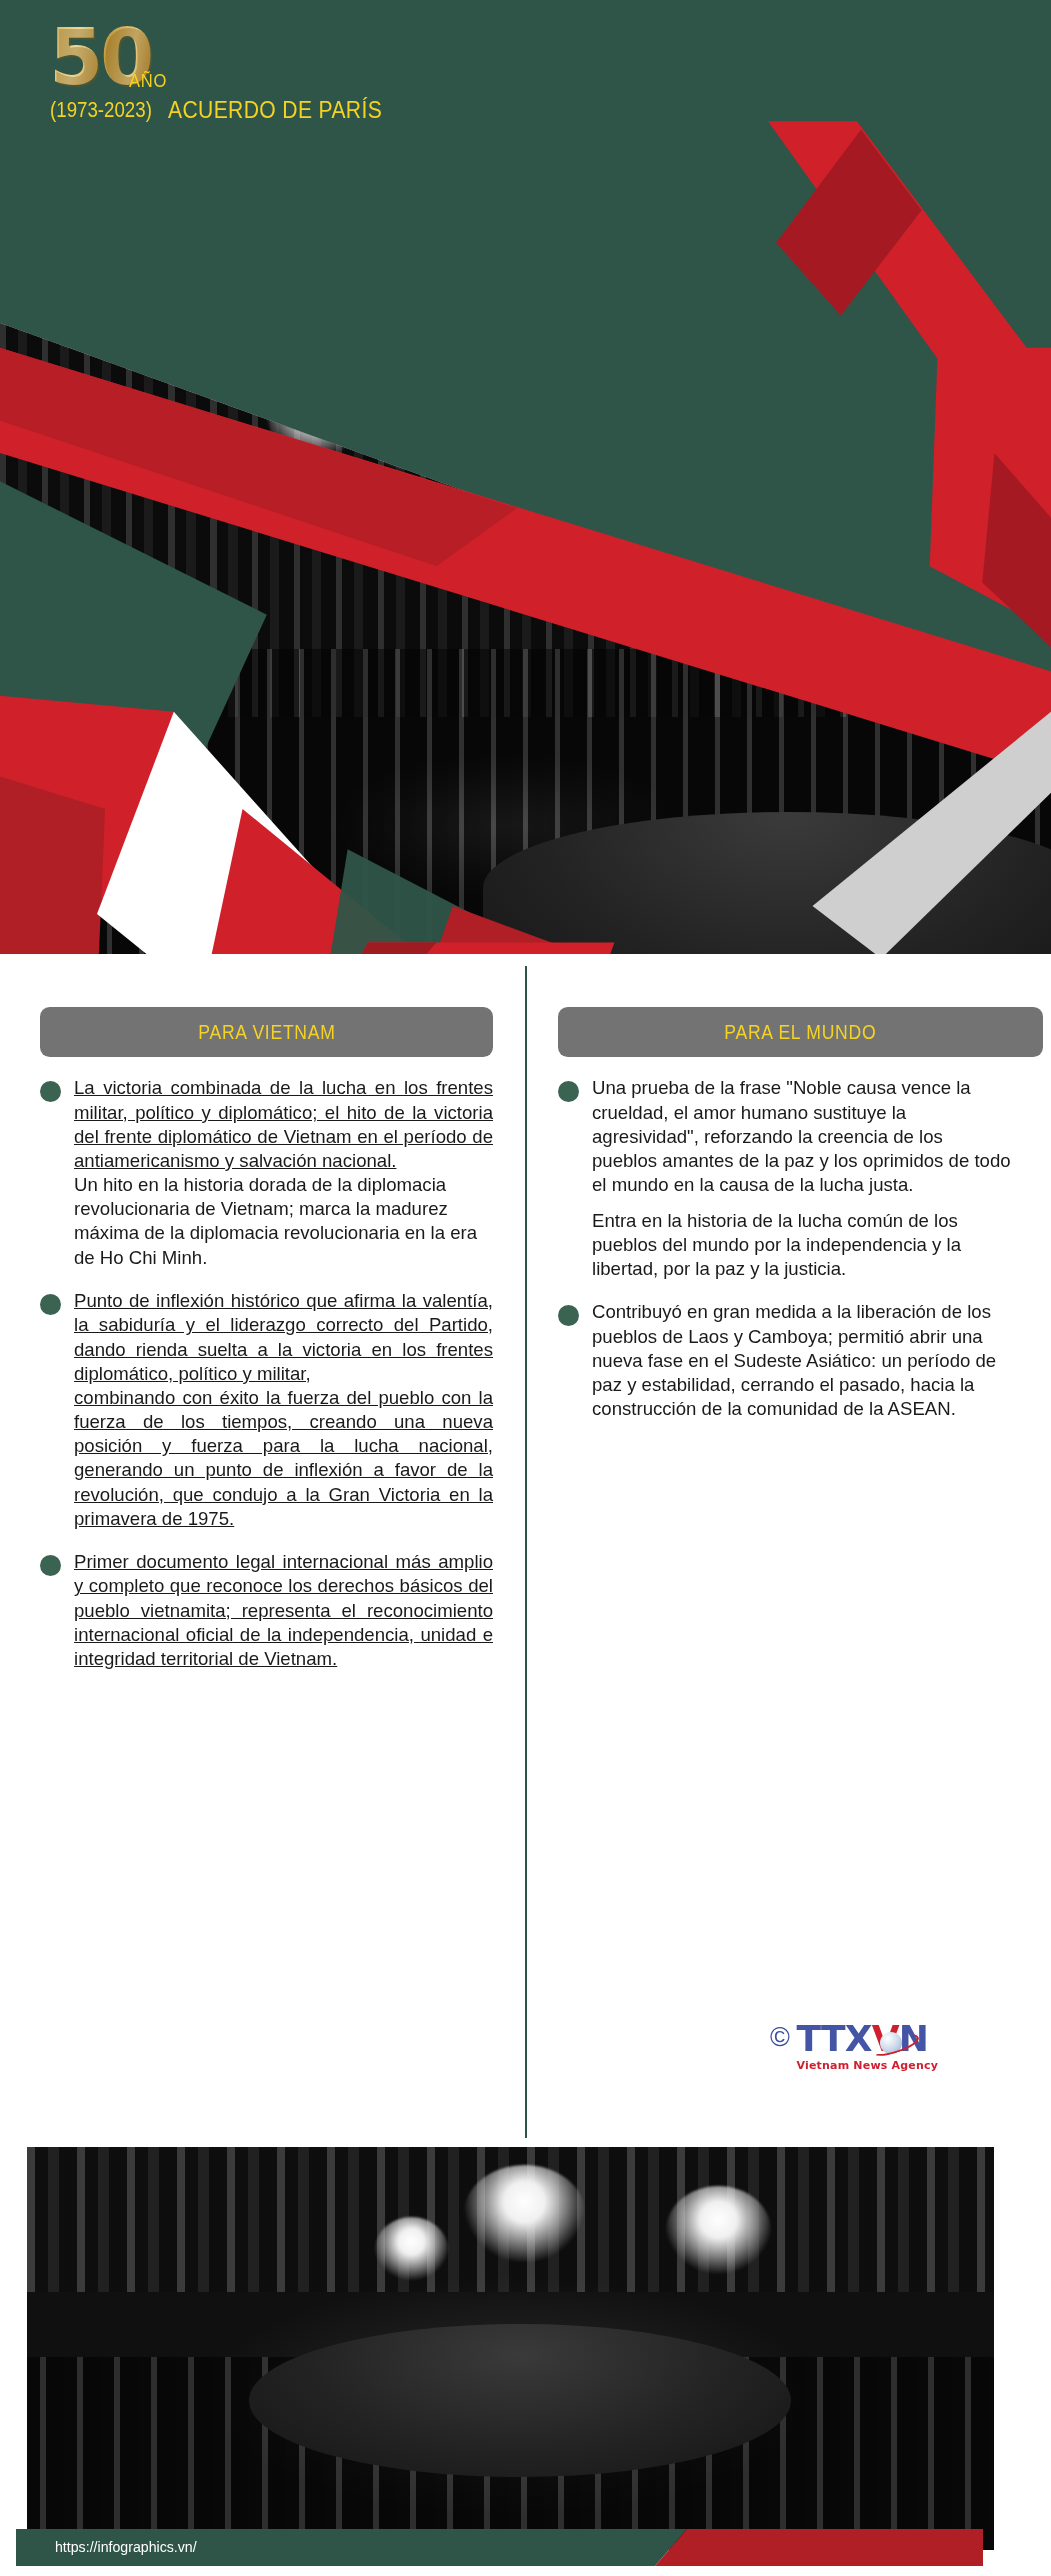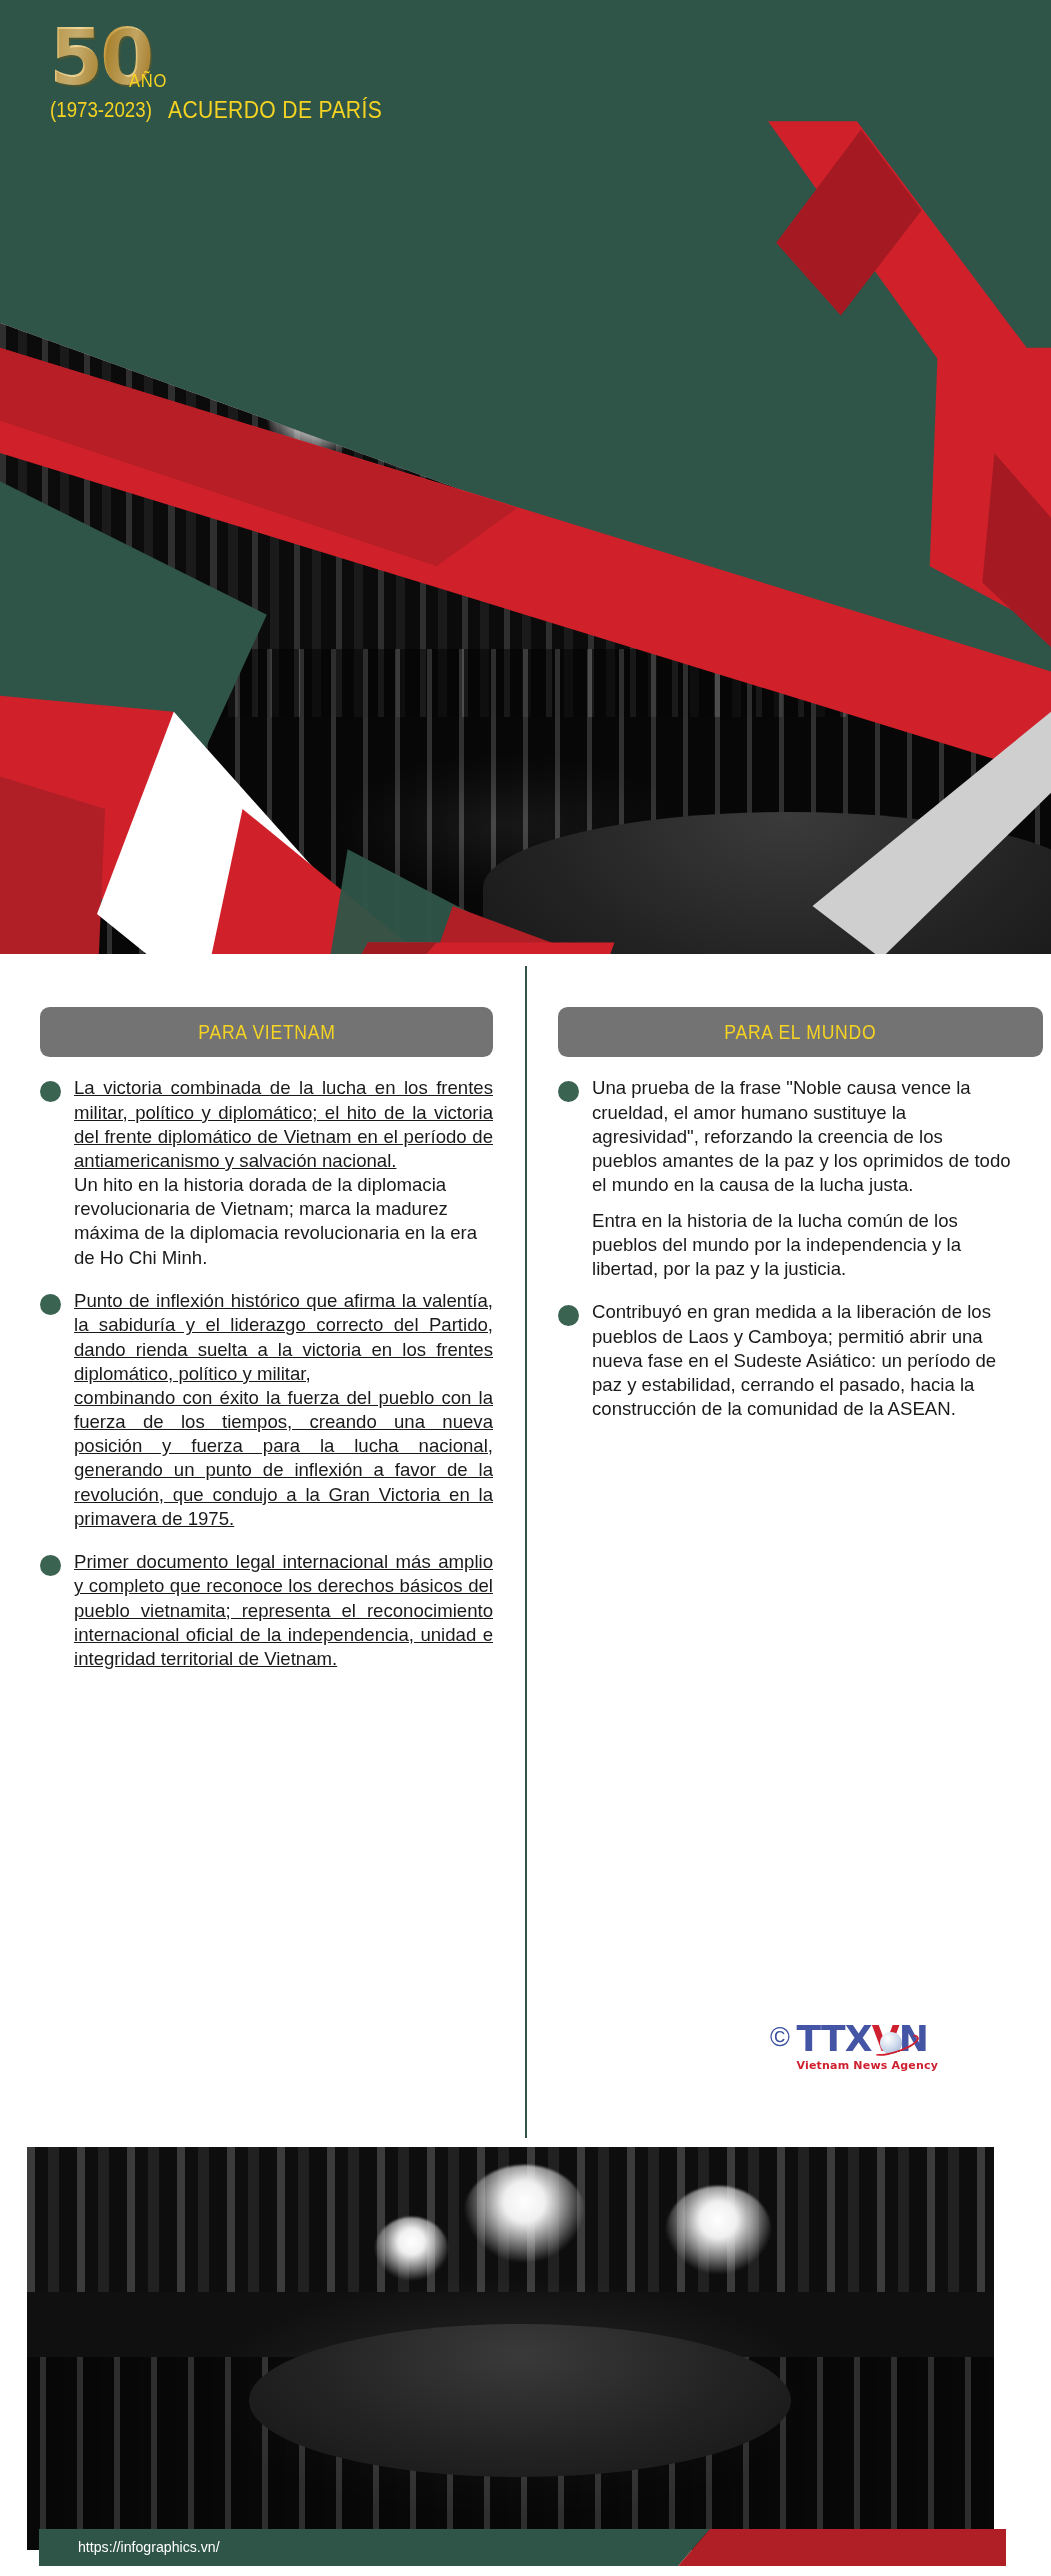--- a/index.html
+++ b/index.html
@@ -191,21 +191,21 @@
     opacity:.85;
   }
   .roundtable{
     position:absolute; left:23%; top:44%; width:56%; height:38%;
     background:radial-gradient(ellipse at 50% 20%, #3a3a3a 0%, #232323 55%, #151515 100%);
     border-radius:50%;
   }
 
   
   #footer-bar{
-    position:absolute; left:39px; top:2529px; width:967px; height:37px; z-index:35;
+    position:absolute; left:16px; top:2529px; width:967px; height:37px; z-index:35;
   }
   #footer-green{
     position:absolute; left:0; top:0; width:671px; height:37px; background:#2f5548;
     clip-path:polygon(0 0, 671px 0, 639px 37px, 0 37px);
   }
   #footer-red{
     position:absolute; left:639px; top:0; width:328px; height:37px; background:#b01e26;
     clip-path:polygon(32px 0, 328px 0, 328px 37px, 0 37px);
   }
   #footer-url{

